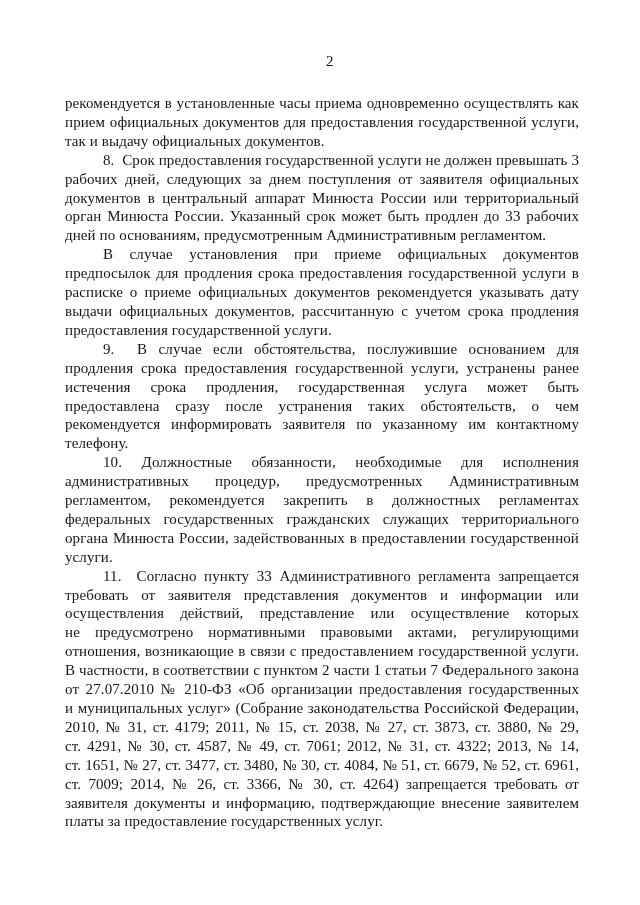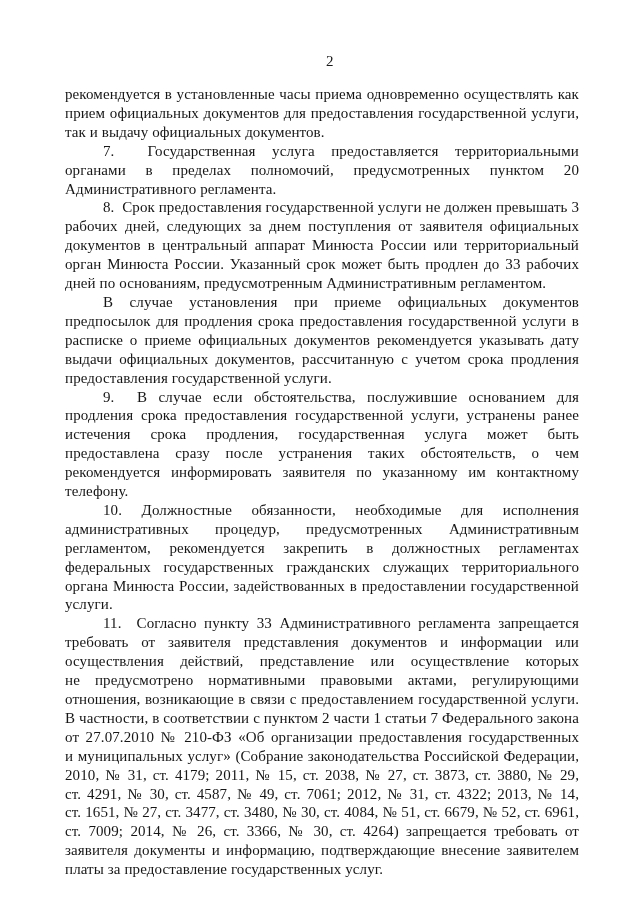--- a/index.html
+++ b/index.html
@@ -22,21 +22,21 @@
     left: 65px;
     width: 530px;
     text-align: center;
     font-size: 15px;
     font-weight: 400;
     letter-spacing: 0.5px;
     color: #1a1a1a;
   }
   .body-text {
     position: absolute;
-    top: 85px;
+    top: 94px;
     left: 65px;
     width: 514px;
     font-size: 15px;
     line-height: 18.9px;
     text-align: justify;
     color: #161616;
     letter-spacing: 0.1px;
   }
   .para {
     margin: 0;
@@ -48,20 +48,19 @@
   }
 </style>
 </head>
 <body>
 
 <div class="page">
   <div class="page-number">2</div>
 
   <div class="body-text">
     <p class="para no-indent">рекомендуется в установленные часы приема одновременно осуществлять как прием официальных документов для предоставления государственной услуги, так и выдачу официальных документов.</p>
-    <p class="para">7.&nbsp; Государственная услуга предоставляется территориальными органами в пределах полномочий, предусмотренных пунктом 20 Административного регламента.</p>
     <p class="para">8.&nbsp; Срок предоставления государственной услуги не должен превышать 3 рабочих дней, следующих за днем поступления от заявителя официальных документов в центральный аппарат Минюста России или территориальный орган Минюста России. Указанный срок может быть продлен до 33 рабочих дней по основаниям, предусмотренным Административным регламентом.</p>
     <p class="para">В случае установления при приеме официальных документов предпосылок для продления срока предоставления государственной услуги в расписке о приеме официальных документов рекомендуется указывать дату выдачи официальных документов, рассчитанную с учетом срока продления предоставления государственной услуги.</p>
     <p class="para">9.&nbsp; В случае если обстоятельства, послужившие основанием для продления срока предоставления государственной услуги, устранены ранее истечения срока продления, государственная услуга может быть предоставлена сразу после устранения таких обстоятельств, о чем рекомендуется информировать заявителя по указанному им контактному телефону.</p>
     <p class="para">10.&nbsp;Должностные обязанности, необходимые для исполнения административных процедур, предусмотренных Административным регламентом, рекомендуется закрепить в должностных регламентах федеральных государственных гражданских служащих территориального органа Минюста России, задействованных в предоставлении государственной услуги.</p>
     <p class="para">11.&nbsp; Согласно пункту 33 Административного регламента запрещается требовать от заявителя представления документов и информации или осуществления действий, представление или осуществление которых не&nbsp;предусмотрено нормативными правовыми актами, регулирующими отношения, возникающие в связи с предоставлением государственной услуги. В частности, в&nbsp;соответствии с пунктом 2 части 1 статьи 7 Федерального закона от&nbsp;27.07.2010 №&nbsp;210-ФЗ «Об организации предоставления государственных и&nbsp;муниципальных услуг» (Собрание законодательства Российской Федерации, 2010, №&nbsp;31, ст.&nbsp;4179; 2011, №&nbsp;15, ст.&nbsp;2038, №&nbsp;27, ст.&nbsp;3873, ст.&nbsp;3880, №&nbsp;29, ст.&nbsp;4291, №&nbsp;30, ст.&nbsp;4587, №&nbsp;49, ст.&nbsp;7061; 2012, №&nbsp;31, ст.&nbsp;4322; 2013, №&nbsp;14, ст.&nbsp;1651, №&nbsp;27, ст.&nbsp;3477, ст.&nbsp;3480, №&nbsp;30, ст.&nbsp;4084, №&nbsp;51, ст.&nbsp;6679, №&nbsp;52, ст.&nbsp;6961, ст.&nbsp;7009; 2014, №&nbsp;26, ст.&nbsp;3366, №&nbsp;30, ст.&nbsp;4264) запрещается требовать от заявителя документы и информацию, подтверждающие внесение заявителем платы за предоставление государственных услуг.</p>
   </div>
 </div>
 
 </body></html>

